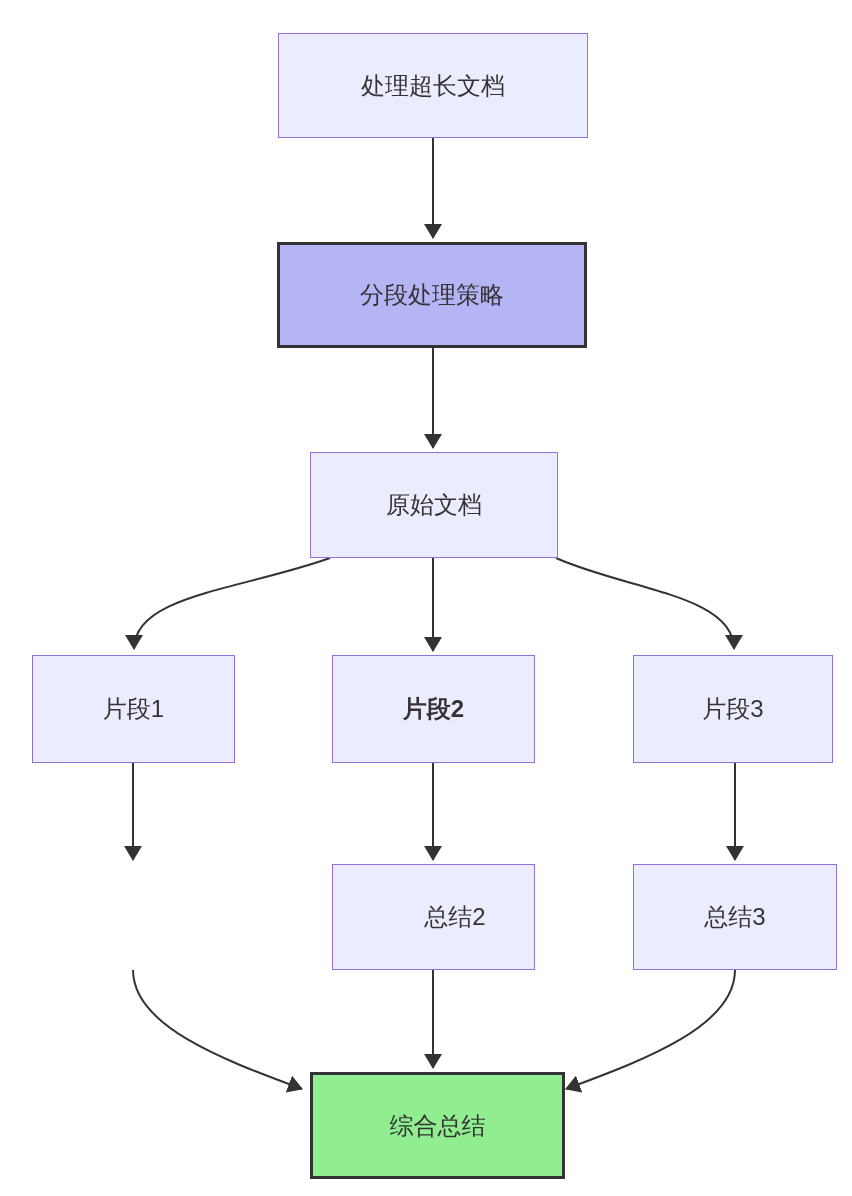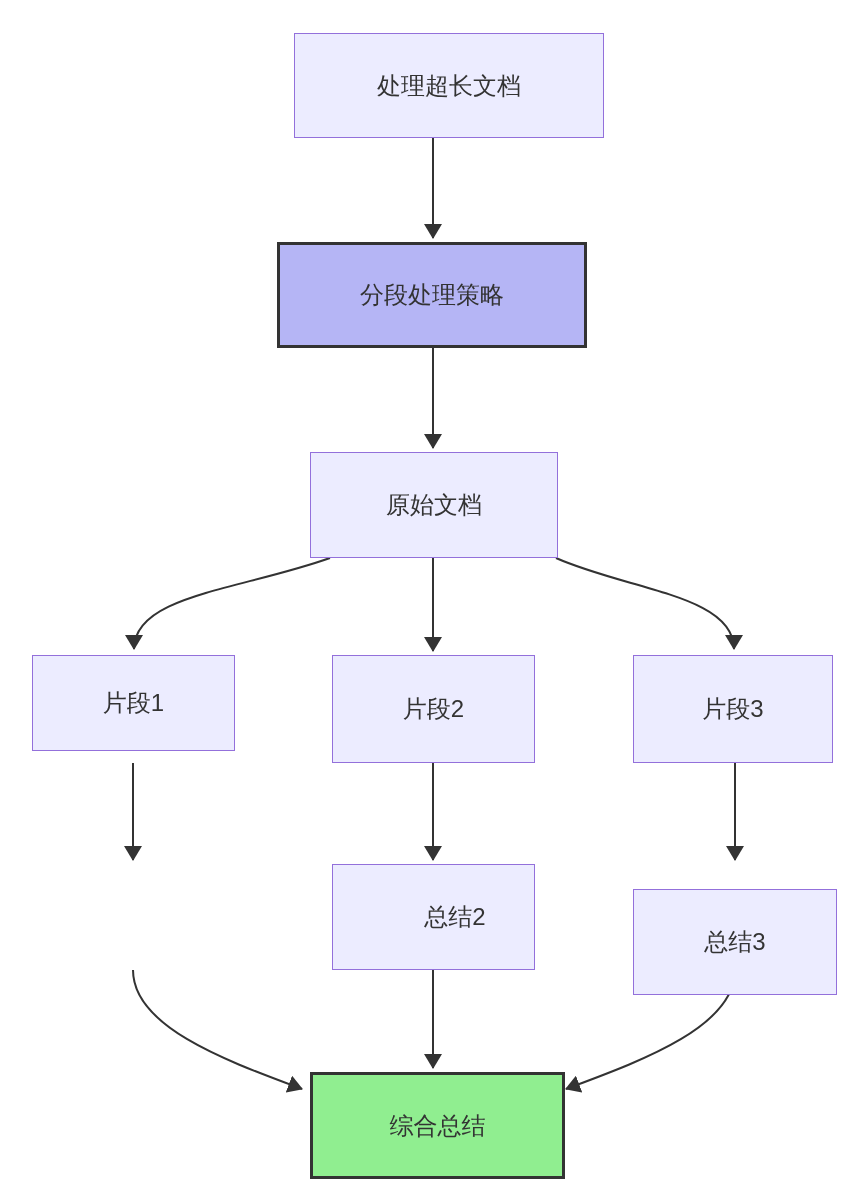--- a/index.html
+++ b/index.html
@@ -41,29 +41,29 @@
   }
   .node.highlight {
     background: var(--highlight-fill, #B5B5F5);
     border: 3px solid var(--highlight-border, #333333);
   }
   .node.result {
     background: var(--result-fill, #90EE90);
     border: 3px solid var(--result-border, #333333);
   }
   
-  .n-title    { left: 278px; top: 33px;   width: 310px; height: 105px; margin-left: 16px; }
+  .n-title    { left: 278px; top: 33px;   width: 310px; height: 105px; }
   .n-strategy { left: 277px; top: 242px;  width: 310px; height: 106px; }
   .n-doc      { left: 310px; top: 452px;  width: 248px; height: 106px; }
-  .n-seg1     { left: 32px;  top: 655px;  width: 203px; height: 96px; }
-  .n-seg2     { left: 332px; top: 655px;  width: 203px; height: 108px; }
+  .n-seg1     { left: 32px;  top: 655px;  width: 203px; height: 108px; }
+  .n-seg2     { left: 332px; top: 655px;  width: 203px; height: 108px; font-weight: bold; }
   .n-seg3     { left: 633px; top: 655px;  width: 200px; height: 108px; }
   .n-sum1     { left: 32px;  top: 864px;  width: 203px; height: 106px; }
   .n-sum2     { left: 332px; top: 864px;  width: 203px; height: 106px; padding-left: 43px; }
-  .n-sum3     { left: 633px; top: 864px;  width: 204px; height: 106px; margin-top: 25px; }
+  .n-sum3     { left: 633px; top: 864px;  width: 204px; height: 106px; }
   .n-final    { left: 310px; top: 1072px; width: 255px; height: 107px; }
 </style>
 </head>
 <body>
 
 <div class="canvas">
 
   <svg class="edges" width="852" height="1196" viewBox="0 0 852 1196">
     <defs>
       <marker id="arrow" markerUnits="userSpaceOnUse" markerWidth="16" markerHeight="18" refX="14" refY="9" orient="auto">

